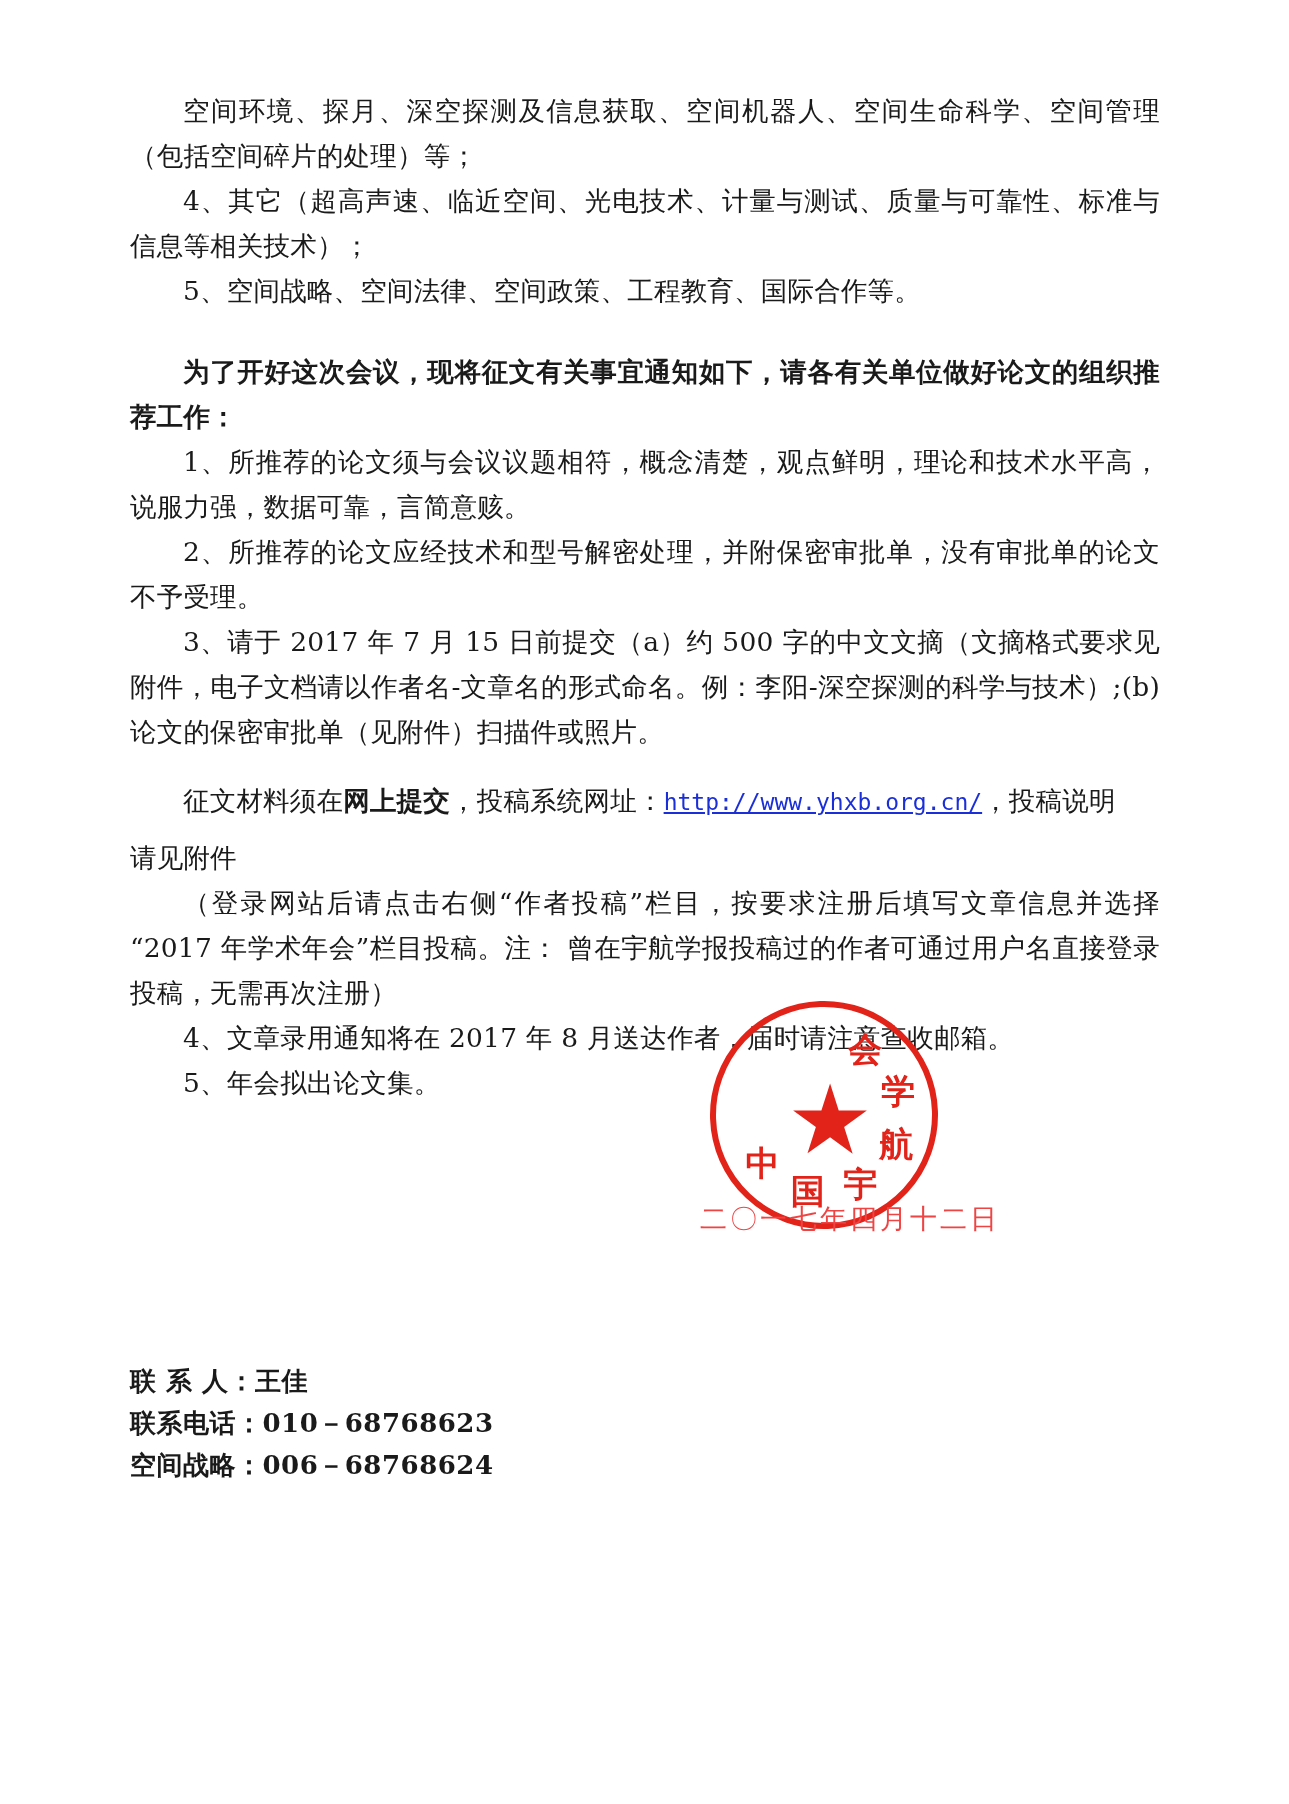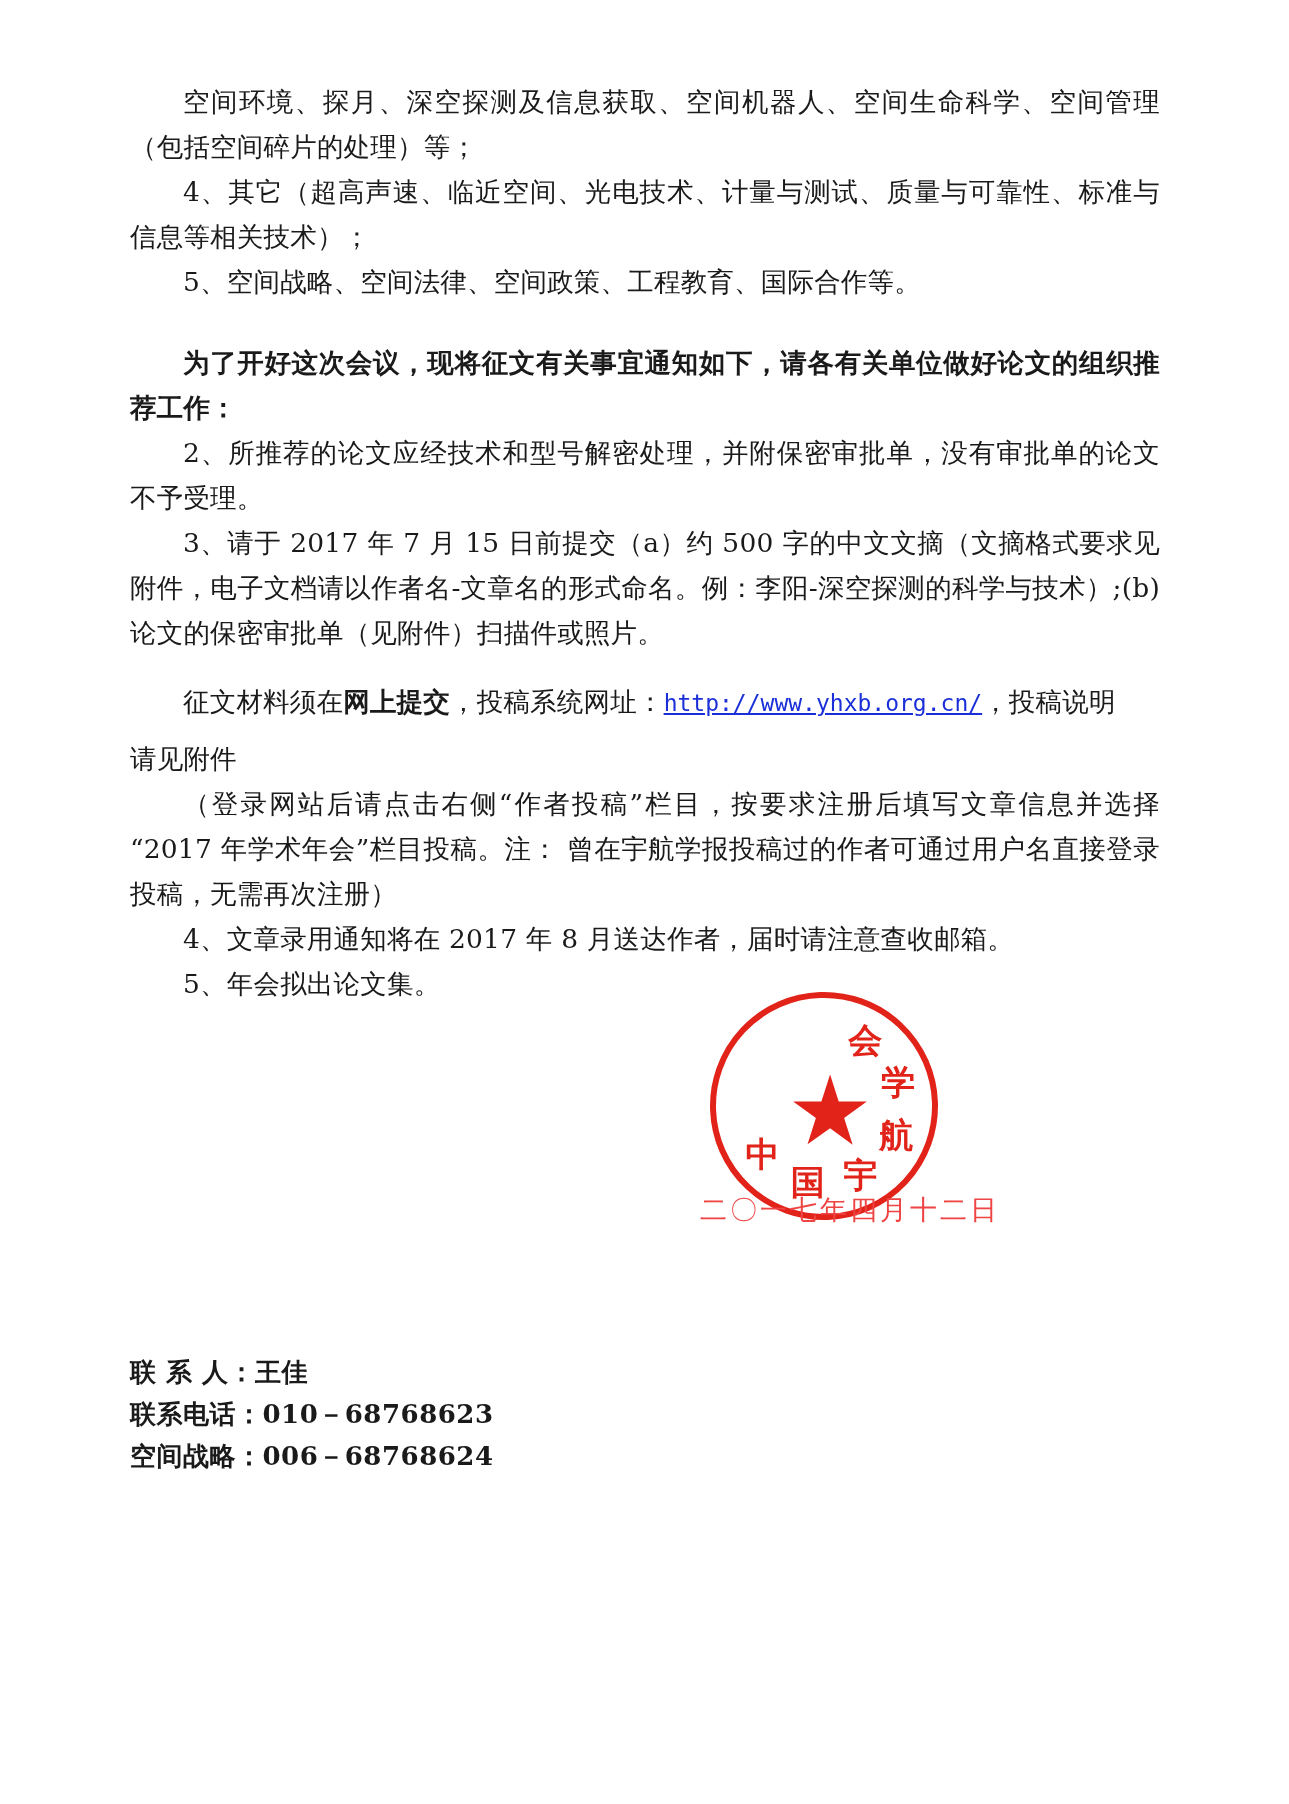--- a/index.html
+++ b/index.html
@@ -10,21 +10,21 @@
   body {
     width: 1289px;
     height: 1804px;
     position: relative;
     font-family: "DejaVu Serif", "Liberation Serif", serif;
     color: #1a1a1a;
     overflow: hidden;
   }
   .page {
     position: absolute;
-    left: 0; top: 7px;
+    left: 0; top: 16px;
     width: 1289px;
     height: 1598px;
   }
   .content {
     position: absolute;
     left: 130px;
     top: 72px;
     width: 1030px;
   }
   p {
@@ -136,20 +136,21 @@
 
   <div class="content">
 
     <p class="indent">空间环境、探月、深空探测及信息获取、空间机器人、空间生命科学、空间管理（包括空间碎片的处理）等；</p>
     <p class="indent">4、其它（超高声速、临近空间、光电技术、计量与测试、质量与可靠性、标准与信息等相关技术）；</p>
     <p class="indent">5、空间战略、空间法律、空间政策、工程教育、国际合作等。</p>
 
     <div class="gap-lg"></div>
 
     <p class="indent bold">为了开好这次会议，现将征文有关事宜通知如下，请各有关单位做好论文的组织推荐工作：</p>
+    <p class="indent">1、所推荐的论文须与会议议题相符，概念清楚，观点鲜明，理论和技术水平高，说服力强，数据可靠，言简意赅。</p>
     <p class="indent">2、所推荐的论文应经技术和型号解密处理，并附保密审批单，没有审批单的论文不予受理。</p>
     <p class="indent">3、请于 2017 年 7 月 15 日前提交（a）约 500 字的中文文摘（文摘格式要求见附件，电子文档请以作者名-文章名的形式命名。例：李阳-深空探测的科学与技术）;(b) 论文的保密审批单（见附件）扫描件或照片。</p>
 
     <div class="gap-md"></div>
 
     <p class="indent">
       <span>征文材料须在</span><span class="bold">网上提交</span><span>，投稿系统网址：</span><a class="link" href="#">http://www.yhxb.org.cn/</a><span>，投稿说明</span>
     </p>
 
     <div class="gap-sm"></div>

